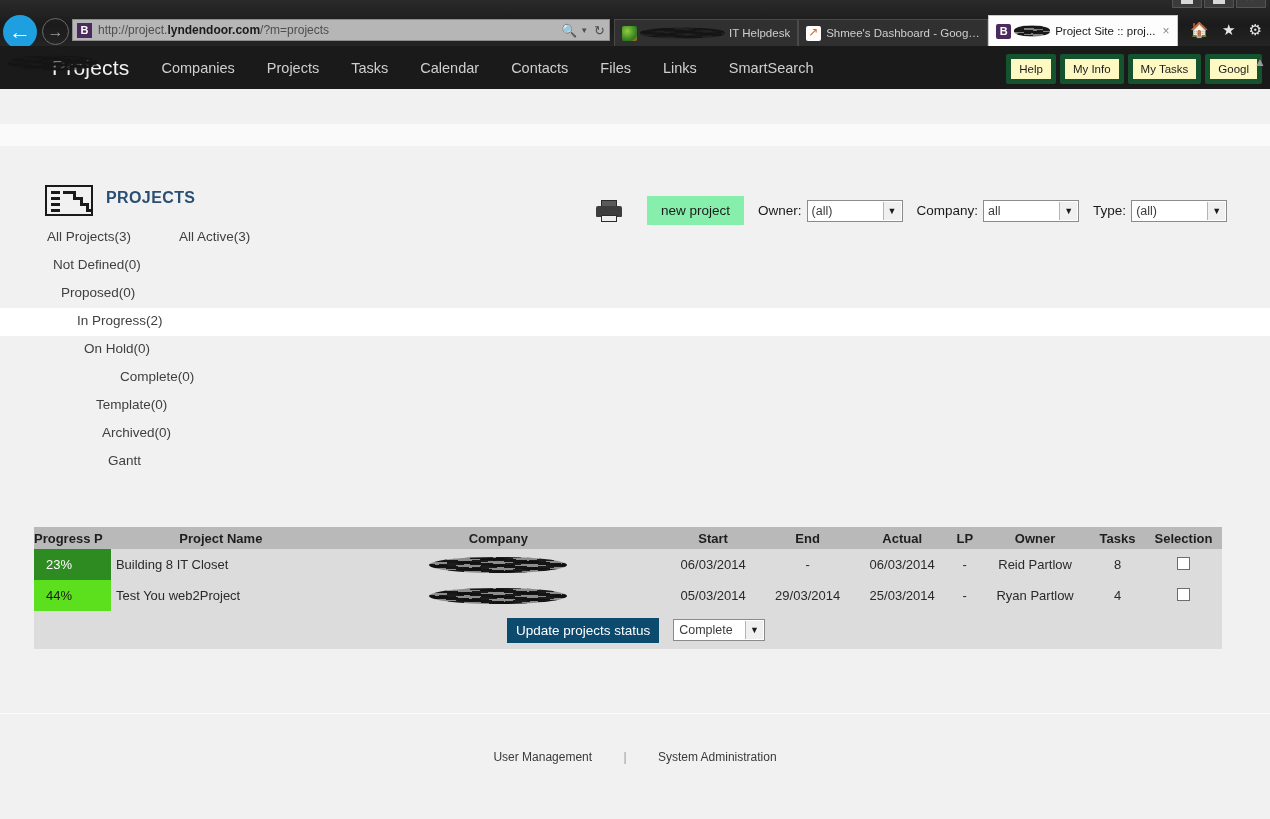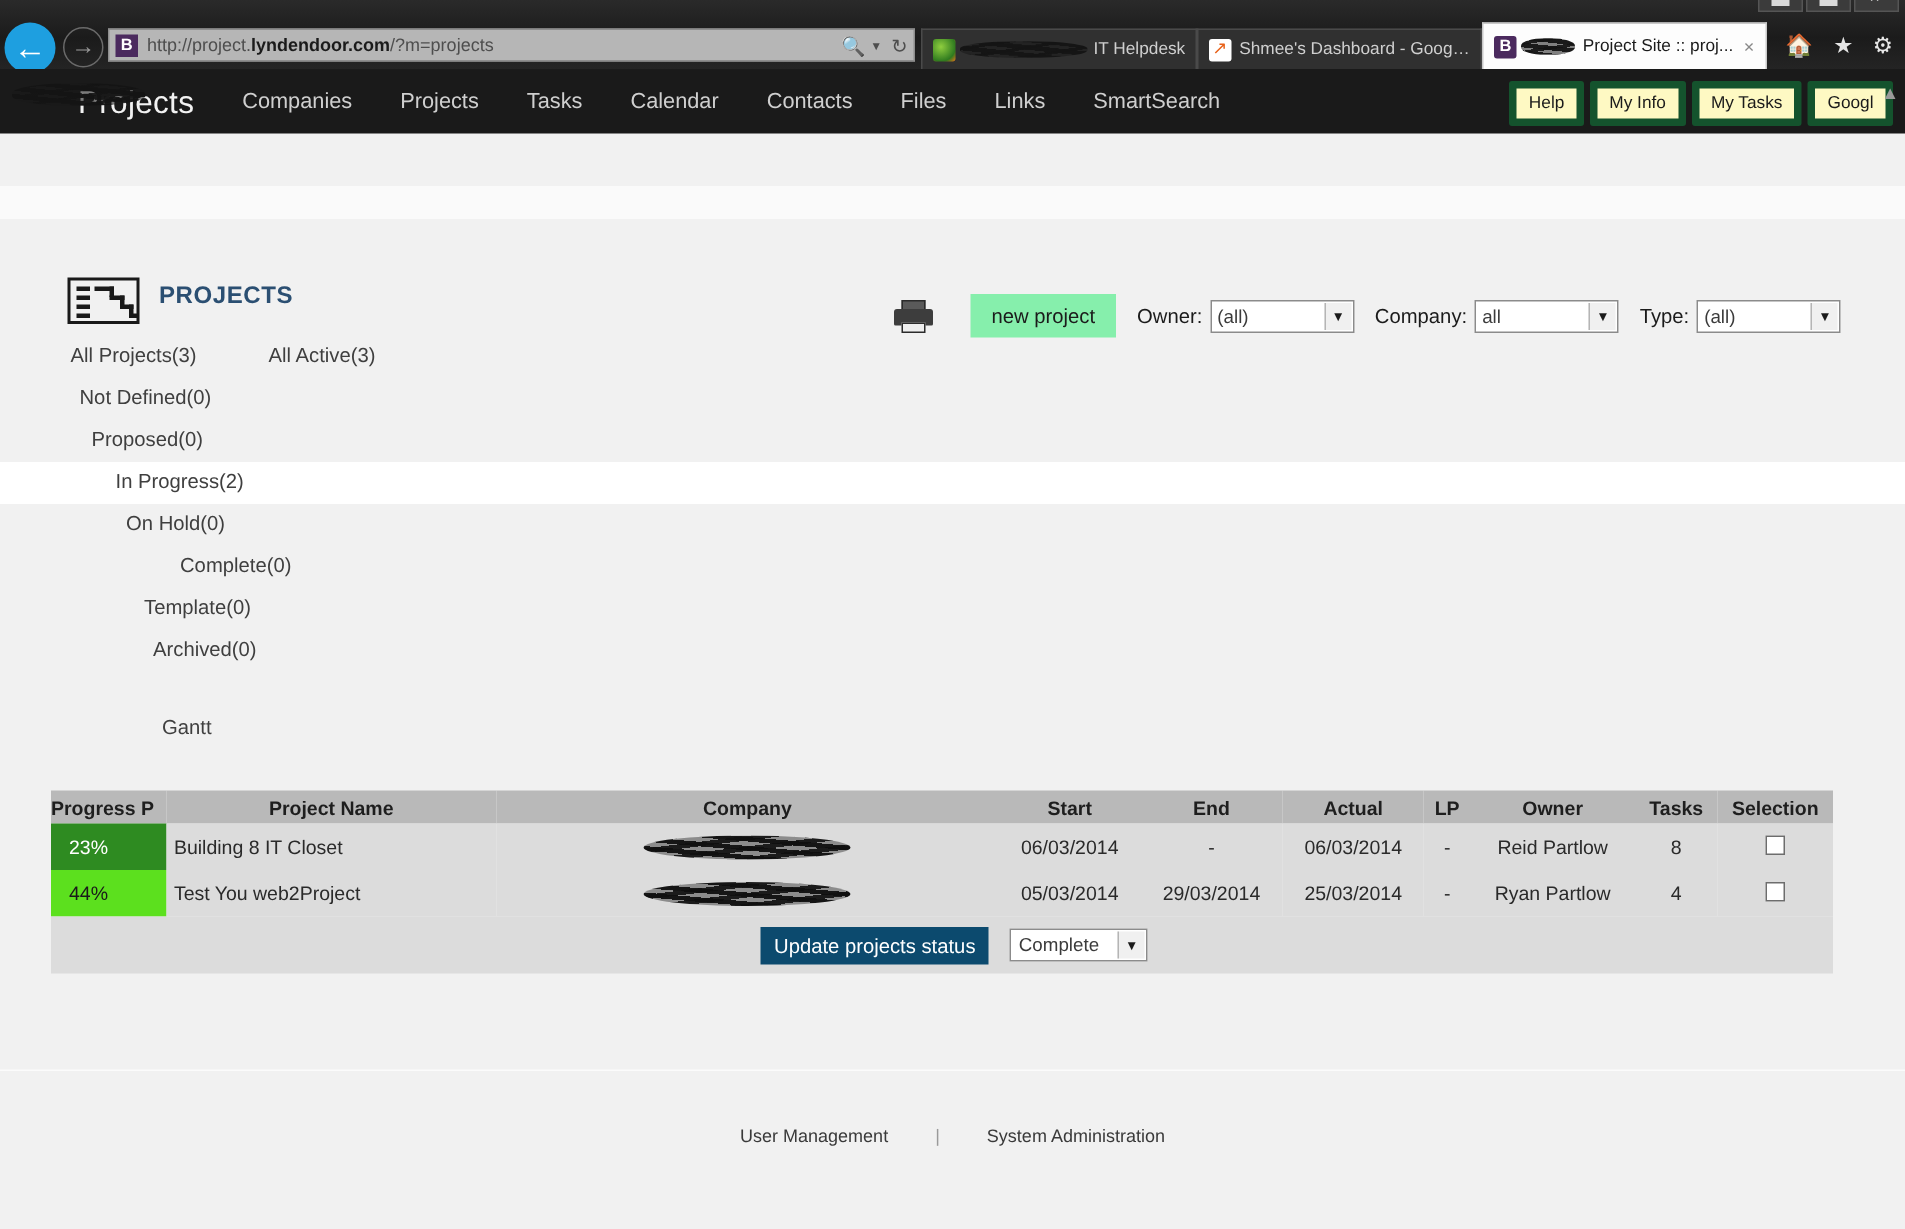--- a/index.html
+++ b/index.html
@@ -391,21 +391,21 @@
     <div class="tree-row">
       <span class="tree-item" style="left:80px;margin-left:40px;">Complete(0)</span>
     </div>
     <div class="tree-row">
       <span class="tree-item" style="left:96px;">Template(0)</span>
     </div>
     <div class="tree-row">
       <span class="tree-item" style="left:102px;">Archived(0)</span>
     </div>
     <div class="tree-row">
-      <span class="tree-item" style="left:108px;margin-top:24px;">Gantt</span>
+      <span class="tree-item" style="left:108px;">Gantt</span>
     </div>
   </div>
 
   <table id="ptable">
     <thead>
       <tr>
         <th class="c-progress" style="text-align:left;padding-left:5px;">Progress P</th>
         <th class="c-name">Project Name</th>
         <th class="c-company">Company</th>
         <th class="c-start">Start</th>

